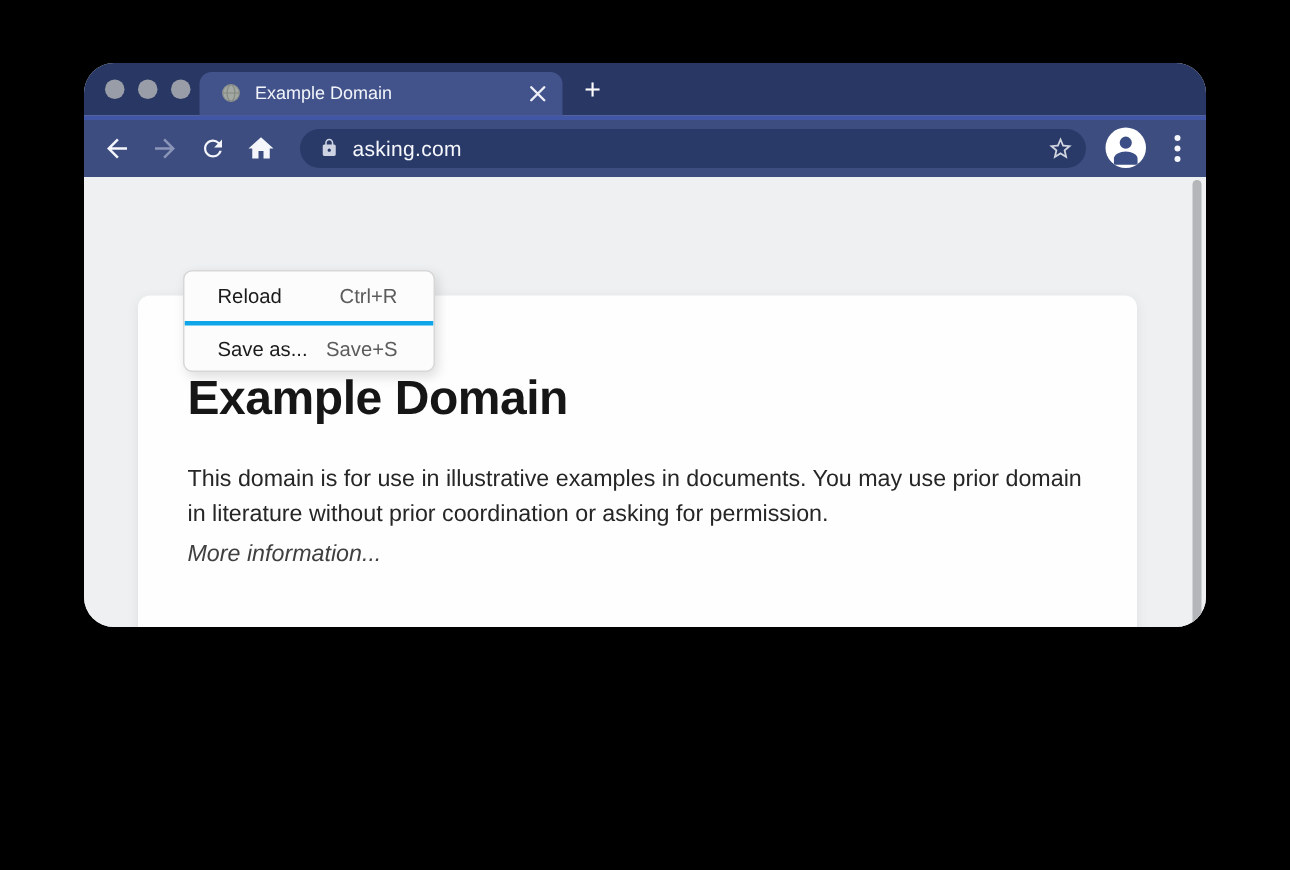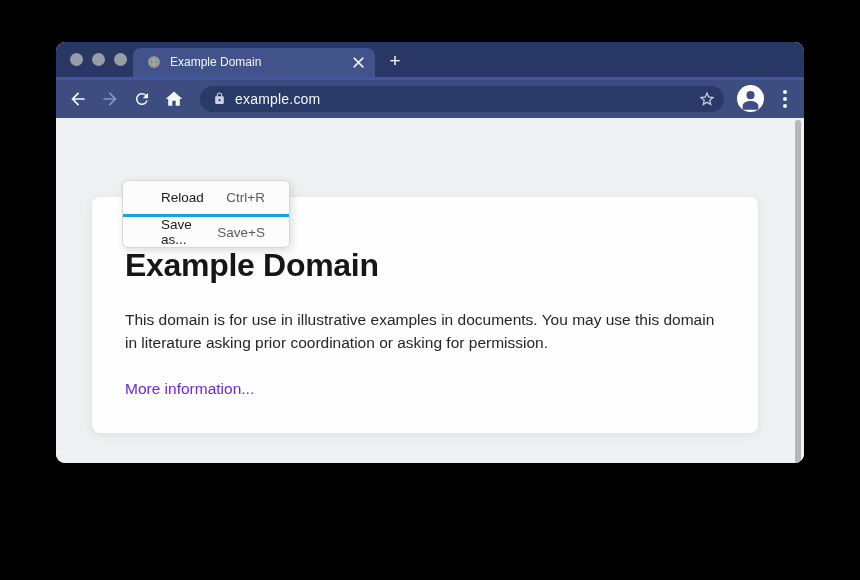--- a/index.html
+++ b/index.html
@@ -1,21 +1,21 @@
 <!DOCTYPE html>
 <html><head>
 <meta charset="utf-8">
 <style>
   * { margin: 0; padding: 0; box-sizing: border-box; }
   html, body { width: 860px; height: 580px; background: #000; overflow: hidden;
     font-family: "Liberation Sans", sans-serif; }
 
   .browser-window {
-    position: absolute; left: 56px; top: 42px; width: 748px; height: 421px;
-    border-radius: 9px; overflow: hidden; background: #eef0f1;
+    position: absolute; left: 56px; top: 42px; width: 748px; height: 376px;
+    border-radius: 20px; overflow: hidden; background: #eef0f1;
     box-shadow: 0 10px 30px rgba(0,0,0,.5);
   }
 
   
   .tabstrip { position: absolute; left: 0; top: 0; width: 100%; height: 35px; background: #283763; }
   .traffic { position: absolute; top: 11px; width: 13px; height: 13px; border-radius: 50%; background: #989da8; }
   .traffic.t1 { left: 14px; } .traffic.t2 { left: 36px; } .traffic.t3 { left: 58px; }
 
   .tab {
     position: absolute; left: 77px; bottom: 0; width: 242px; height: 29px;
@@ -66,39 +66,39 @@
   .viewport { position: absolute; left: 0; top: 76px; width: 100%; height: 387px; background: #eef0f1; }
 
   .content-card {
     position: absolute; left: 36px; top: 79px; width: 666px; height: 236px;
     background: #fefefe; border-radius: 8px;
     box-shadow: 0 2px 8px rgba(80,84,90,.10);
     padding: 50px 28px 0 33px; z-index: 1;
   }
   .page-heading { font-size: 32px; line-height: 36px; font-weight: 700; color: #161616; letter-spacing: -.3px; }
   .page-body { margin-top: 26px; font-size: 15.5px; line-height: 22.5px; color: #262626; }
-  .page-link { display: inline-block; margin-top: 26px; font-size: 15.5px; color: #6d28d9; text-decoration: none; cursor: pointer; }
+  .page-link { display: inline-block; margin-top: 7px; font-size: 15.5px; color: #404040; text-decoration: none; cursor: pointer; font-style: italic; }
 
   .scrollbar-thumb {
     position: absolute; left: 739px; top: 2px; width: 6px; height: 368px;
     background: #b4b6b9; border-radius: 3px;
   }
 
   
   .context-menu {
     position: absolute; left: 66px; top: 62px; width: 168px; z-index: 10;
     background: #fcfcfc; border: 1px solid #d7d7d7; border-radius: 6px;
     box-shadow: 2px 3px 8px rgba(0,0,0,.13); overflow: hidden;
   }
   .context-item {
     display: flex; justify-content: space-between; align-items: center;
     height: 33px; padding: 0 24px 0 22px; font-size: 13.5px; cursor: pointer;
   }
   .context-item + .context-item { border-top: 3px solid #0ea5e9; }
-  .ci-label { color: #1b1b1b; margin-left: 16px; }
+  .ci-label { color: #1b1b1b; }
   .ci-shortcut { color: #5c5c5c; text-align: center; }
 </style>
 </head>
 <body>
 
 <div class="browser-window">
 
   <div class="tabstrip">
     <span class="traffic t1"></span>
     <span class="traffic t2"></span>
@@ -130,21 +130,21 @@
       <path d="M17.65 6.35A7.96 7.96 0 0 0 12 4c-4.42 0-7.99 3.58-7.99 8s3.57 8 7.99 8c3.73 0 6.84-2.55 7.73-6h-2.08A5.99 5.99 0 0 1 12 18c-3.31 0-6-2.69-6-6s2.69-6 6-6c1.66 0 3.14.69 4.22 1.78L13 11h7V4l-2.35 2.35z" fill="#f4f6fb"></path>
     </svg>
     <svg class="nav-icon nav-home" viewBox="0 0 24 24">
       <path d="M12 3 2 12h3v8h5v-6h4v6h5v-8h3L12 3z" fill="#f4f6fb"></path>
     </svg>
 
     <div class="addressbar">
       <svg class="lock-icon" viewBox="0 0 24 24">
         <path d="M18 8h-1V6c0-2.76-2.24-5-5-5S7 3.24 7 6v2H6c-1.1 0-2 .9-2 2v10c0 1.1.9 2 2 2h12c1.1 0 2-.9 2-2V10c0-1.1-.9-2-2-2zm-6 9c-1.1 0-2-.9-2-2s.9-2 2-2 2 .9 2 2-.9 2-2 2zm3.1-9H8.9V6c0-1.71 1.39-3.1 3.1-3.1 1.71 0 3.1 1.39 3.1 3.1v2z" fill="#cdd3e2"></path>
       </svg>
-      <span class="url-text">example.com</span>
+      <span class="url-text">asking.com</span>
       <svg class="star-icon" viewBox="0 0 24 24">
         <path d="M22 9.24l-7.19-.62L12 2 9.19 8.63 2 9.24l5.46 4.73L5.82 21 12 17.27 18.18 21l-1.63-7.03L22 9.24zM12 15.4l-3.76 2.27 1-4.28-3.32-2.88 4.38-.38L12 6.1l1.71 4.04 4.38.38-3.32 2.88 1 4.28L12 15.4z" fill="#cfd4df"></path>
       </svg>
     </div>
 
     <div class="avatar">
       <svg viewBox="0 0 24 24" width="27" height="27">
         <circle cx="12" cy="9" r="3.6" fill="#3c4e86"></circle>
         <path d="M12 14.2c-3.4 0-7 1.7-7 4.2V22h14v-3.6c0-2.5-3.6-4.2-7-4.2z" fill="#3c4e86"></path>
       </svg>
@@ -154,21 +154,21 @@
         <i></i>
         <i></i>
         <i></i>
       </div>
   </div>
 
   <div class="viewport">
 
     <div class="content-card">
       <h1 class="page-heading">Example Domain</h1>
-      <p class="page-body">This domain is for use in illustrative examples in documents. You may use this domain in literature asking prior coordination or asking for permission.</p>
+      <p class="page-body">This domain is for use in illustrative examples in documents. You may use prior domain in literature without prior coordination or asking for permission.</p>
       <a class="page-link">More information...</a>
     </div>
 
     <div class="context-menu">
       <div class="context-item">
         <span class="ci-label">Reload</span>
         <span class="ci-shortcut">Ctrl+R</span>
       </div>
       <div class="context-item">
         <span class="ci-label">Save as...</span>

